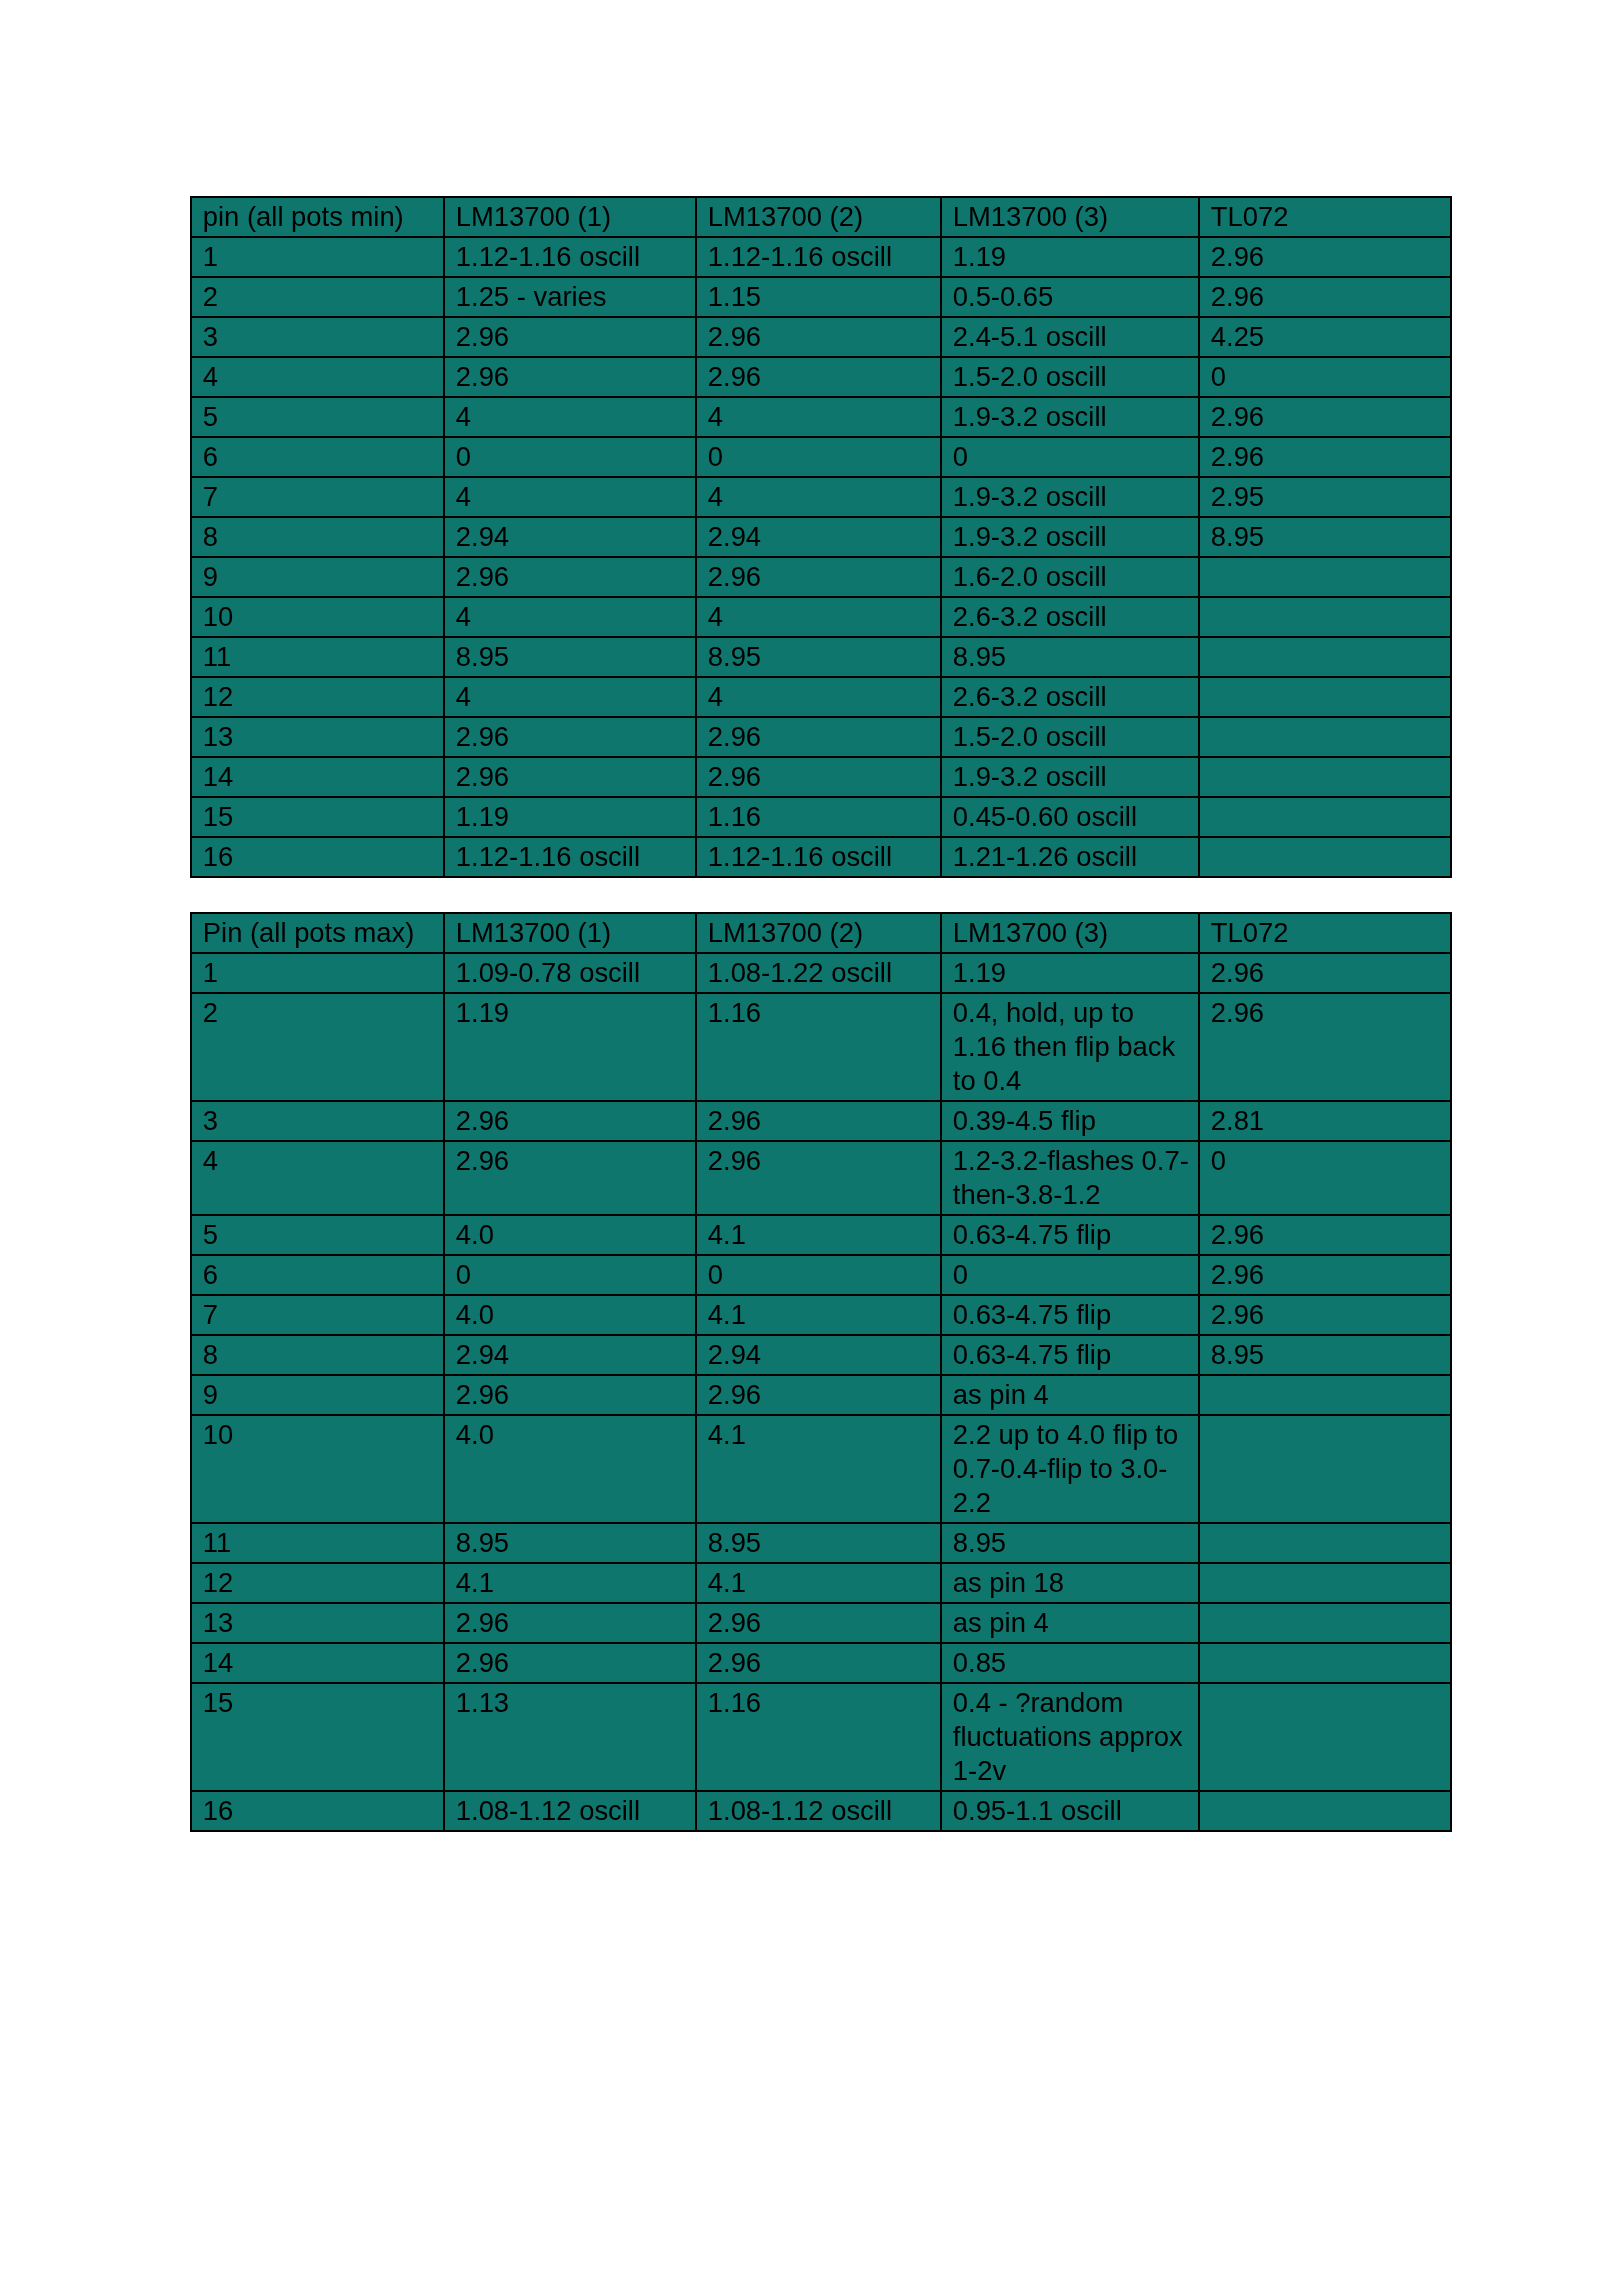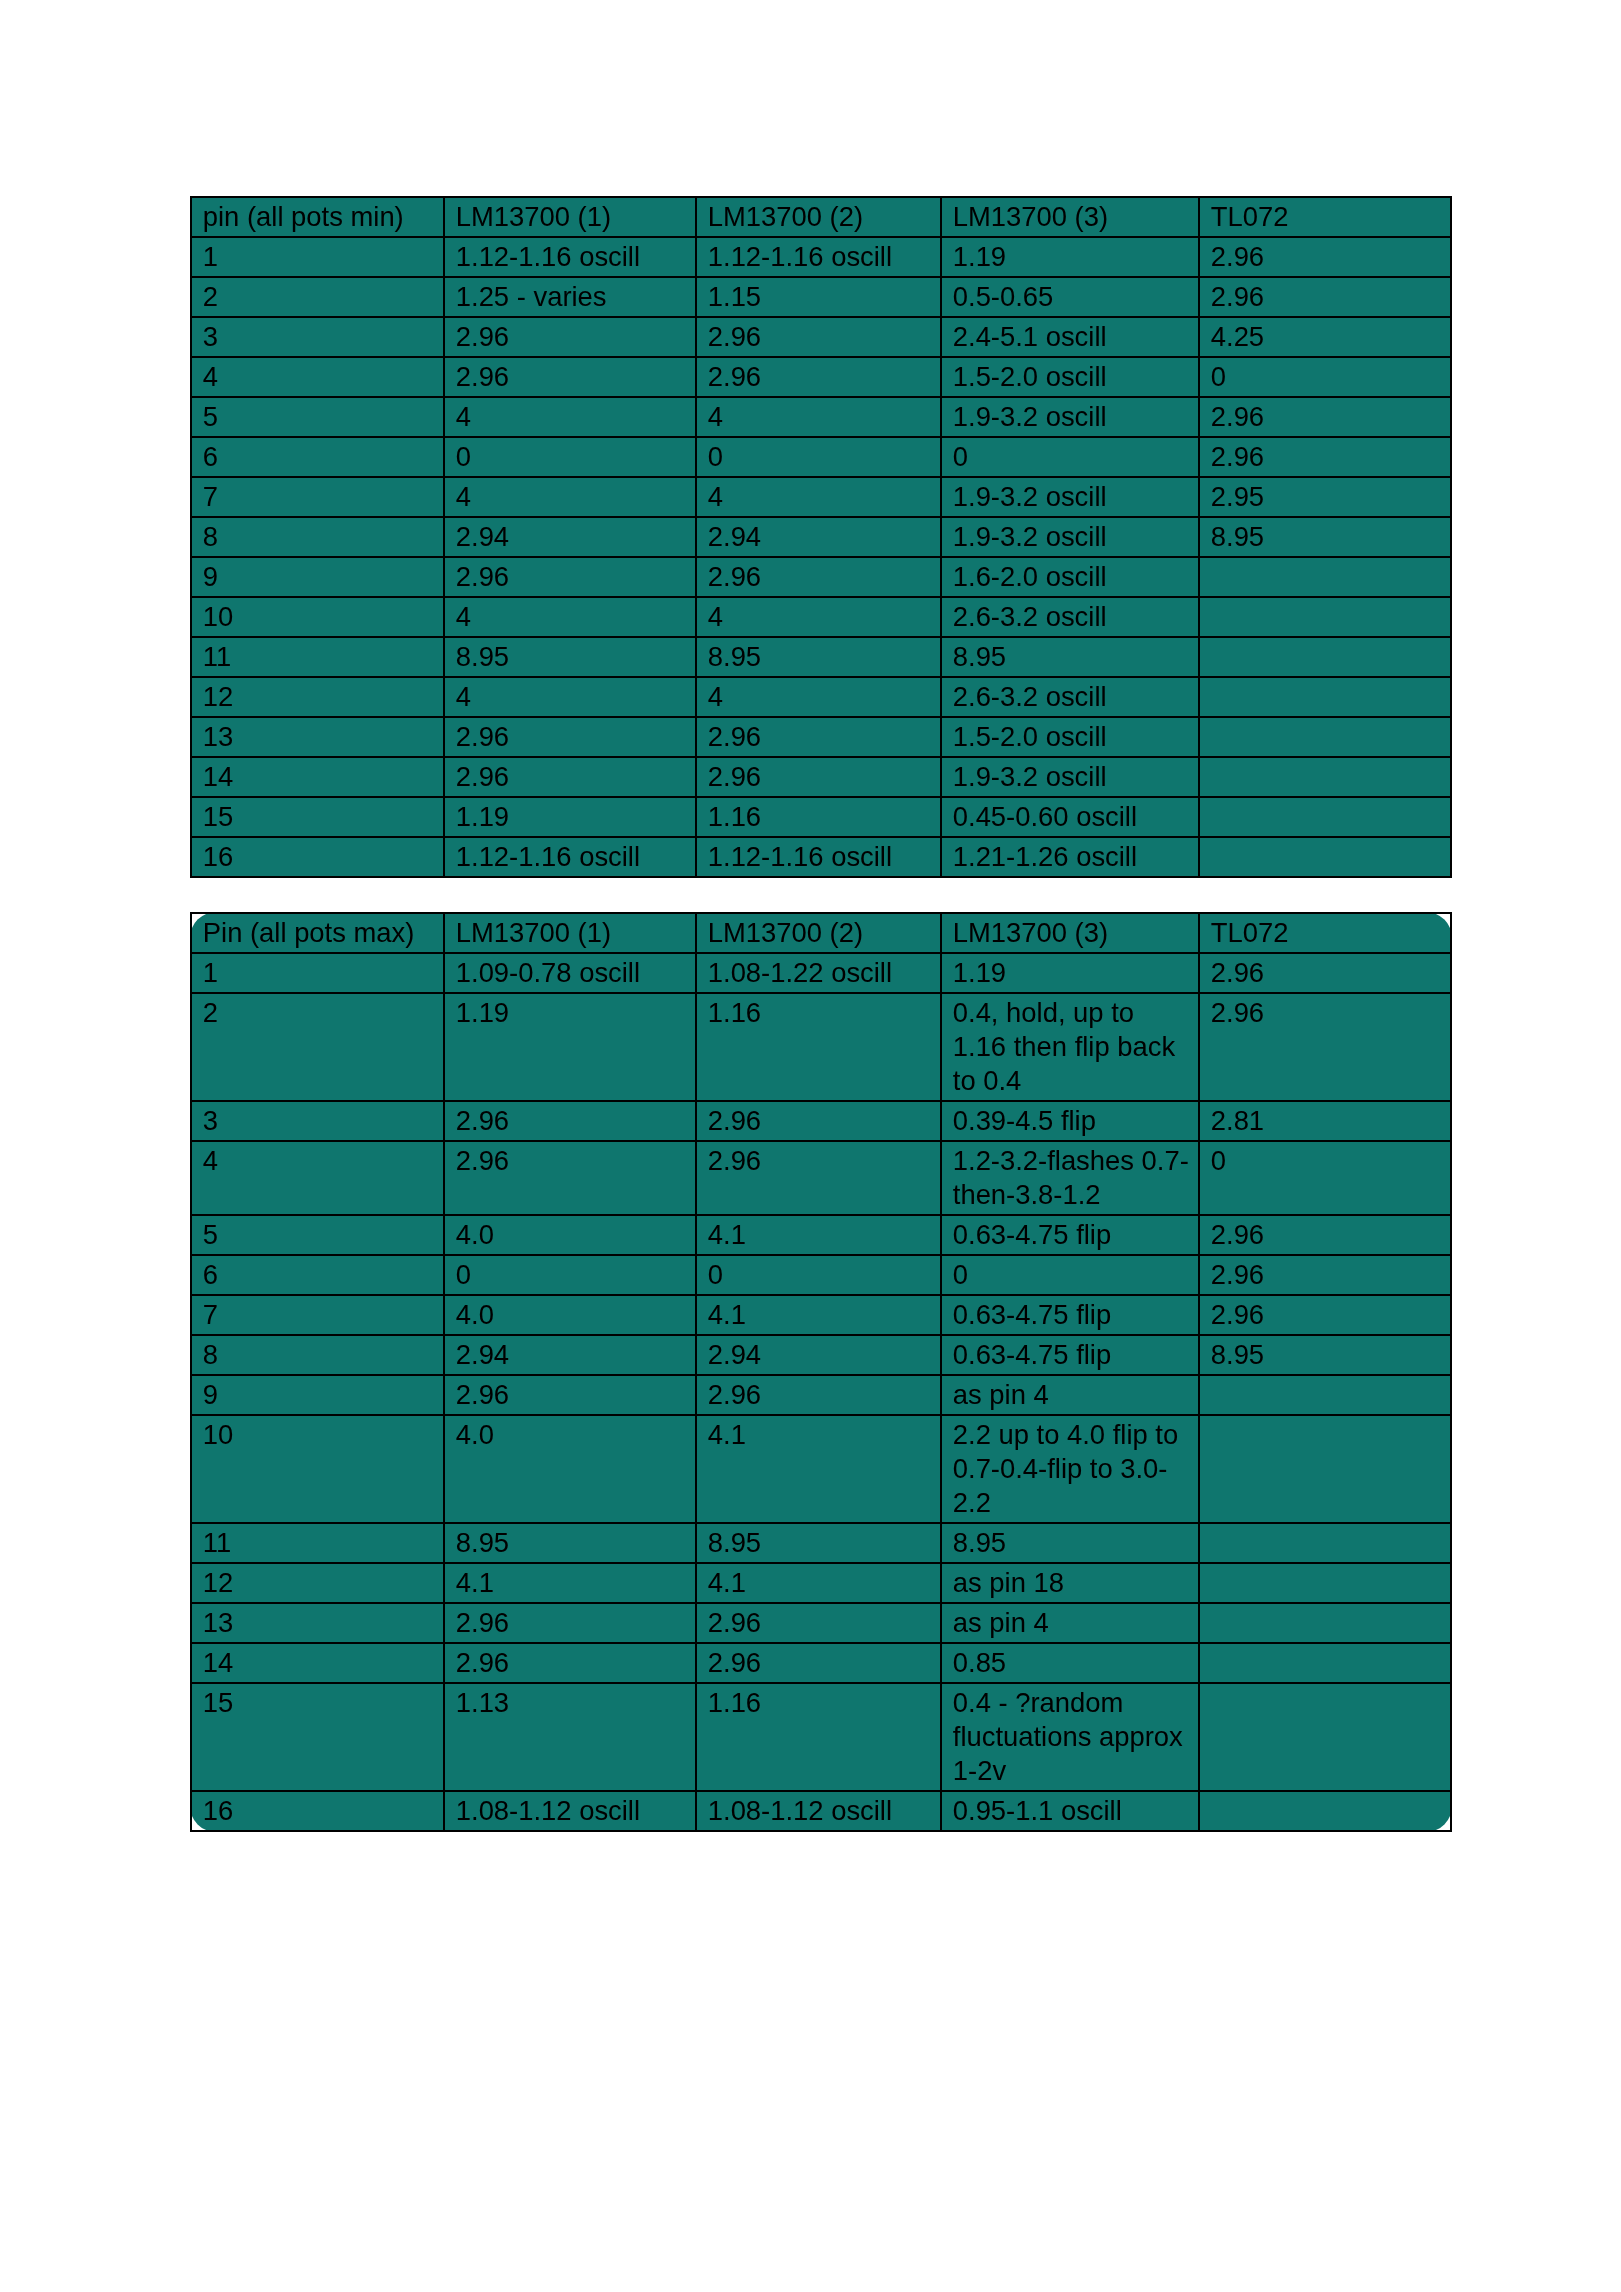--- a/index.html
+++ b/index.html
@@ -18,21 +18,21 @@
   table.data-table {
     position: absolute;
     left: 190px;
     border-collapse: collapse;
     border: 2.9px solid #000000;
     table-layout: fixed;
     width: 1259px;
     background: #0f766e;
   }
   table.data-table.tbl-min { top: 196px; }
-  table.data-table.tbl-max { top: 912px; border-radius: 26px; }
+  table.data-table.tbl-max { top: 912px; }
   table.data-table th,
   table.data-table td {
     border: 2px solid #000000;
     font-size: 27.4px;
     line-height: 34px;
     font-weight: normal;
     color: #000000;
     text-align: left;
     vertical-align: top;
     padding: 2px 5.9px 2px 10.8px;

